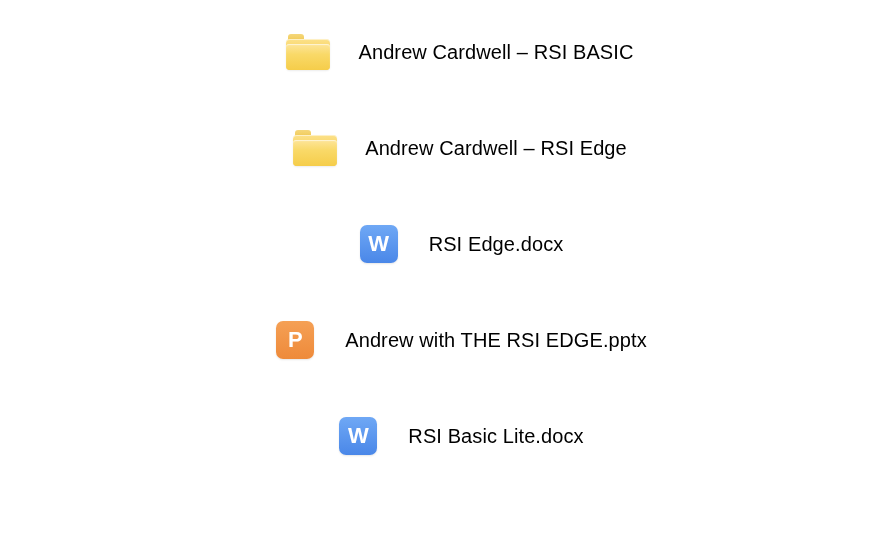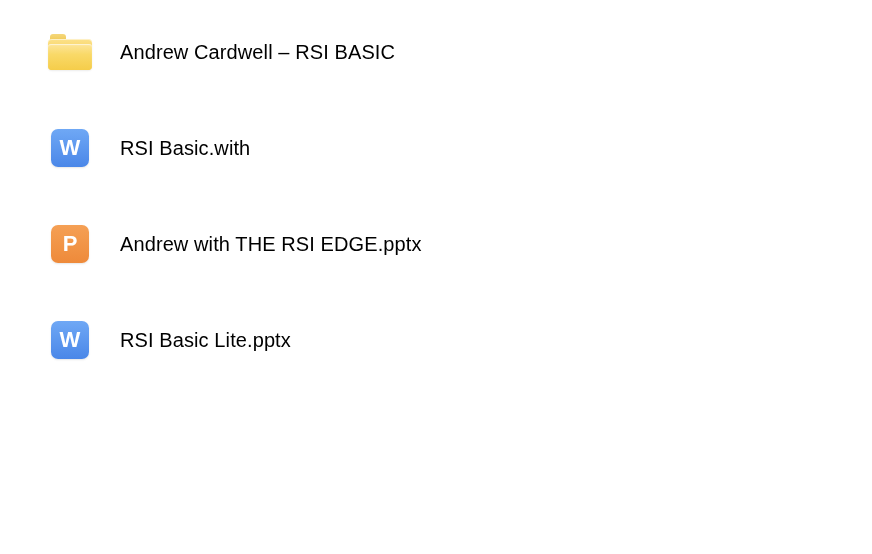--- a/index.html
+++ b/index.html
@@ -18,20 +18,21 @@
       display: flex;
       flex-direction: column;
       gap: 52px;
       padding-top: 10px;
     }
     .file-item {
       display: flex;
       align-items: center;
       gap: 28px;
       cursor: pointer;
+      justify-content: center;
     }
     .icon-wrap {
       width: 44px;
       height: 44px;
       display: flex;
       align-items: center;
       justify-content: center;
       flex-shrink: 0;
     }
     .file-name {
@@ -103,35 +104,45 @@
     <div class="icon-wrap">
       <div class="folder-icon">
         <div class="folder-tab"></div>
         <div class="folder-body"></div>
         <div class="folder-front"></div>
       </div>
     </div>
     <span class="file-name">Andrew Cardwell – RSI BASIC</span>
   </div>
 
+  <div class="file-item">
+    <div class="icon-wrap">
+      <div class="folder-icon">
+        <div class="folder-tab"></div>
+        <div class="folder-body"></div>
+        <div class="folder-front"></div>
+      </div>
+    </div>
+    <span class="file-name">Andrew Cardwell – RSI Edge</span>
+  </div>
 
   <div class="file-item">
     <div class="icon-wrap">
       <div class="doc-icon doc-word">W</div>
     </div>
-    <span class="file-name">RSI Basic.with</span>
+    <span class="file-name">RSI Edge.docx</span>
   </div>
 
   <div class="file-item">
     <div class="icon-wrap">
       <div class="doc-icon doc-ppt">P</div>
     </div>
     <span class="file-name">Andrew with THE RSI EDGE.pptx</span>
   </div>
 
   <div class="file-item">
     <div class="icon-wrap">
       <div class="doc-icon doc-word">W</div>
     </div>
-    <span class="file-name">RSI Basic Lite.pptx</span>
+    <span class="file-name">RSI Basic Lite.docx</span>
   </div>
 
 </div>
 
 </body></html>

